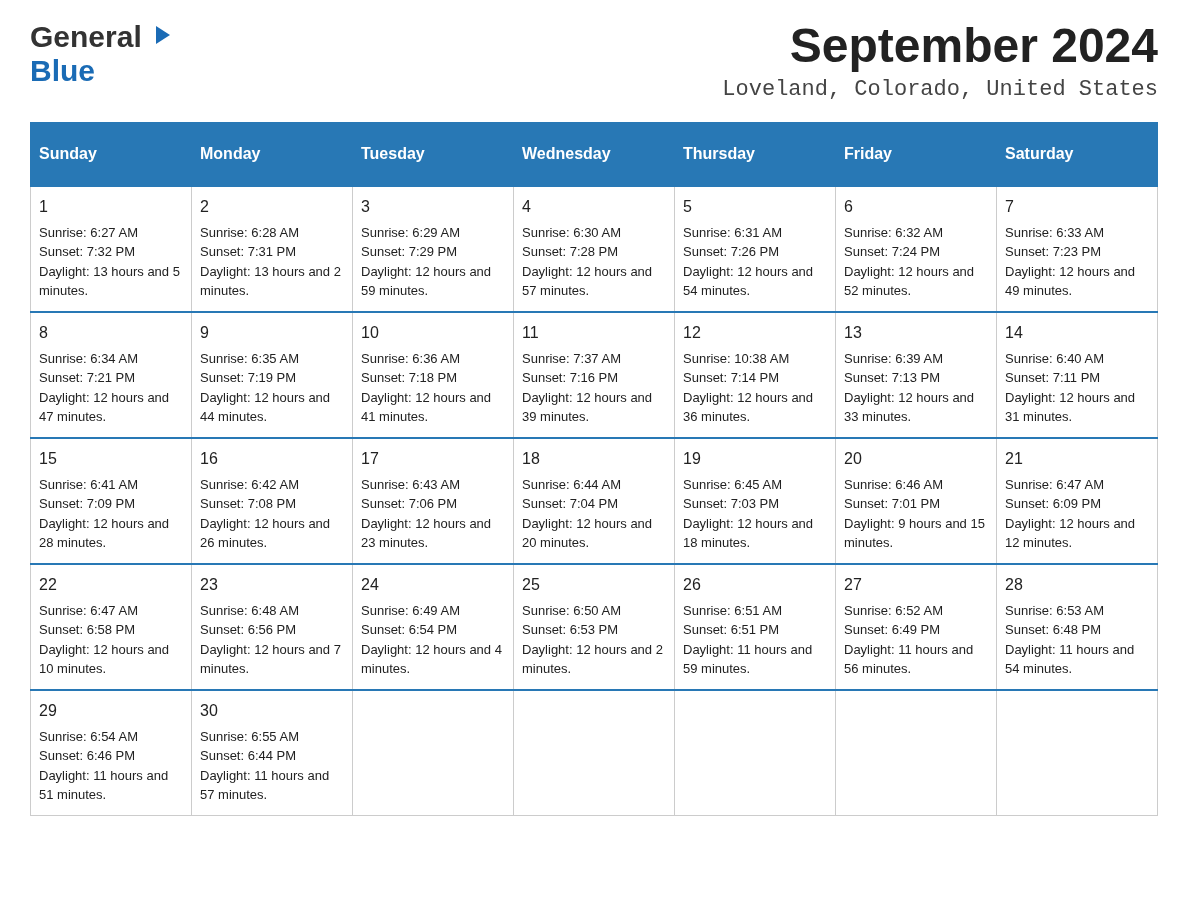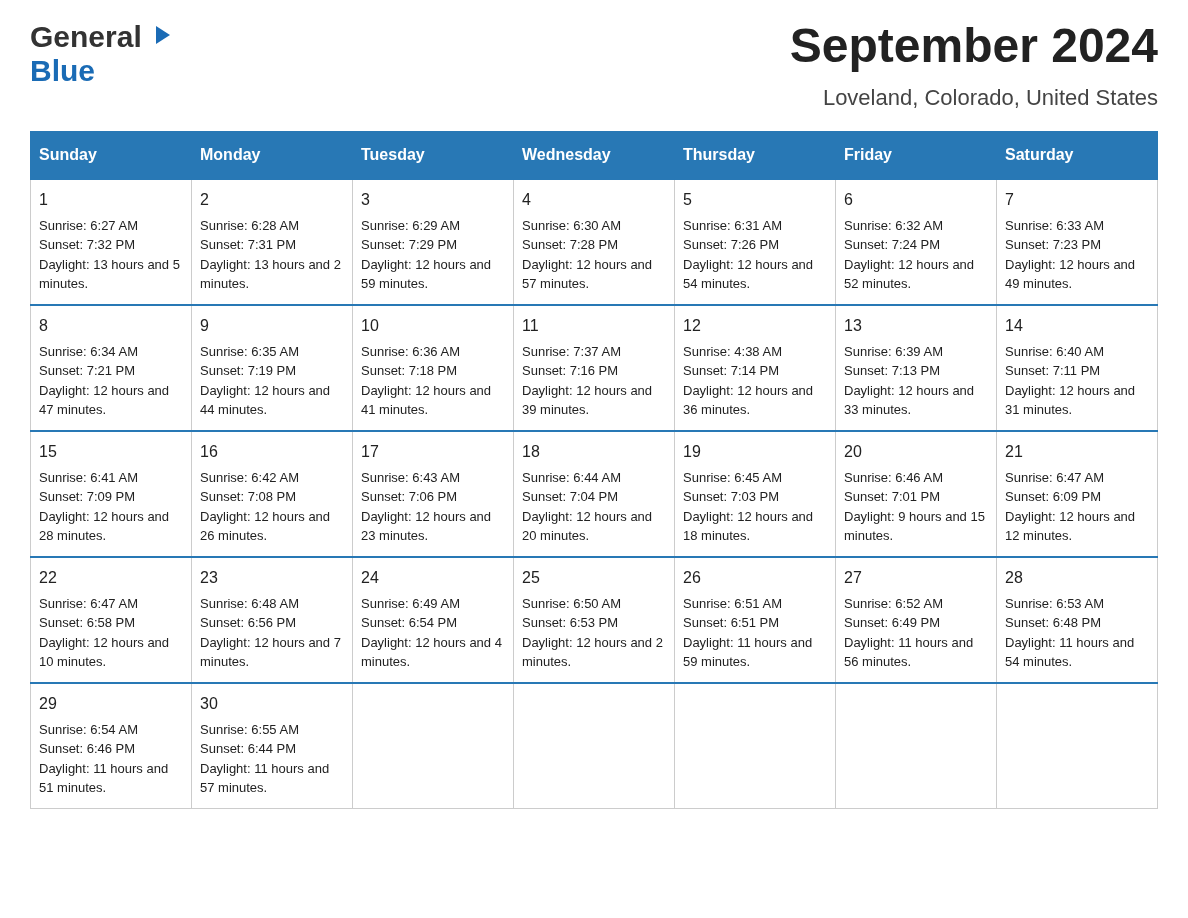--- a/index.html
+++ b/index.html
@@ -27,33 +27,34 @@
     }
     .month-year {
       font-size: 48px;
       font-weight: bold;
       color: #222;
       line-height: 1.1;
     }
     .location {
       font-size: 22px;
       color: #444;
-      margin-top: 12px;
+      margin-top: 4px;
+      font-family: Liberation Mono, monospace;
     }
     table {
       width: 100%;
       border-collapse: collapse;
       table-layout: fixed;
     }
     th {
       background-color: #2878b5;
       color: #fff;
       font-size: 16px;
       font-weight: bold;
-      padding: 14px 8px;
+      padding: 22px 8px;
       text-align: left;
       border: 1px solid #2878b5;
     }
     td {
       vertical-align: top;
       padding: 8px 8px 10px 8px;
       border: 1px solid #ccc;
       border-top: 2px solid #2878b5;
       font-size: 13px;
       line-height: 1.5;
@@ -134,21 +135,21 @@
         <td><span class="day-number">4</span><span>Sunrise: 6:30 AM</span><br><span>Sunset: 7:28 PM</span><br><span>Daylight: 12 hours and 57 minutes.</span></td>
         <td><span class="day-number">5</span><span>Sunrise: 6:31 AM</span><br><span>Sunset: 7:26 PM</span><br><span>Daylight: 12 hours and 54 minutes.</span></td>
         <td><span class="day-number">6</span><span>Sunrise: 6:32 AM</span><br><span>Sunset: 7:24 PM</span><br><span>Daylight: 12 hours and 52 minutes.</span></td>
         <td><span class="day-number">7</span><span>Sunrise: 6:33 AM</span><br><span>Sunset: 7:23 PM</span><br><span>Daylight: 12 hours and 49 minutes.</span></td>
       </tr>
       <tr>
         <td><span class="day-number">8</span><span>Sunrise: 6:34 AM</span><br><span>Sunset: 7:21 PM</span><br><span>Daylight: 12 hours and 47 minutes.</span></td>
         <td><span class="day-number">9</span><span>Sunrise: 6:35 AM</span><br><span>Sunset: 7:19 PM</span><br><span>Daylight: 12 hours and 44 minutes.</span></td>
         <td><span class="day-number">10</span><span>Sunrise: 6:36 AM</span><br><span>Sunset: 7:18 PM</span><br><span>Daylight: 12 hours and 41 minutes.</span></td>
         <td><span class="day-number">11</span><span>Sunrise: 7:37 AM</span><br><span>Sunset: 7:16 PM</span><br><span>Daylight: 12 hours and 39 minutes.</span></td>
-        <td><span class="day-number">12</span><span>Sunrise: 4:38 AM</span><br><span>Sunset: 7:14 PM</span><br><span>Daylight: 12 hours and 36 minutes.</span></td>
+        <td><span class="day-number">12</span><span>Sunrise: 10:38 AM</span><br><span>Sunset: 7:14 PM</span><br><span>Daylight: 12 hours and 36 minutes.</span></td>
         <td><span class="day-number">13</span><span>Sunrise: 6:39 AM</span><br><span>Sunset: 7:13 PM</span><br><span>Daylight: 12 hours and 33 minutes.</span></td>
         <td><span class="day-number">14</span><span>Sunrise: 6:40 AM</span><br><span>Sunset: 7:11 PM</span><br><span>Daylight: 12 hours and 31 minutes.</span></td>
       </tr>
       <tr>
         <td><span class="day-number">15</span><span>Sunrise: 6:41 AM</span><br><span>Sunset: 7:09 PM</span><br><span>Daylight: 12 hours and 28 minutes.</span></td>
         <td><span class="day-number">16</span><span>Sunrise: 6:42 AM</span><br><span>Sunset: 7:08 PM</span><br><span>Daylight: 12 hours and 26 minutes.</span></td>
         <td><span class="day-number">17</span><span>Sunrise: 6:43 AM</span><br><span>Sunset: 7:06 PM</span><br><span>Daylight: 12 hours and 23 minutes.</span></td>
         <td><span class="day-number">18</span><span>Sunrise: 6:44 AM</span><br><span>Sunset: 7:04 PM</span><br><span>Daylight: 12 hours and 20 minutes.</span></td>
         <td><span class="day-number">19</span><span>Sunrise: 6:45 AM</span><br><span>Sunset: 7:03 PM</span><br><span>Daylight: 12 hours and 18 minutes.</span></td>
         <td><span class="day-number">20</span><span>Sunrise: 6:46 AM</span><br><span>Sunset: 7:01 PM</span><br><span>Daylight: 9 hours and 15 minutes.</span></td>

